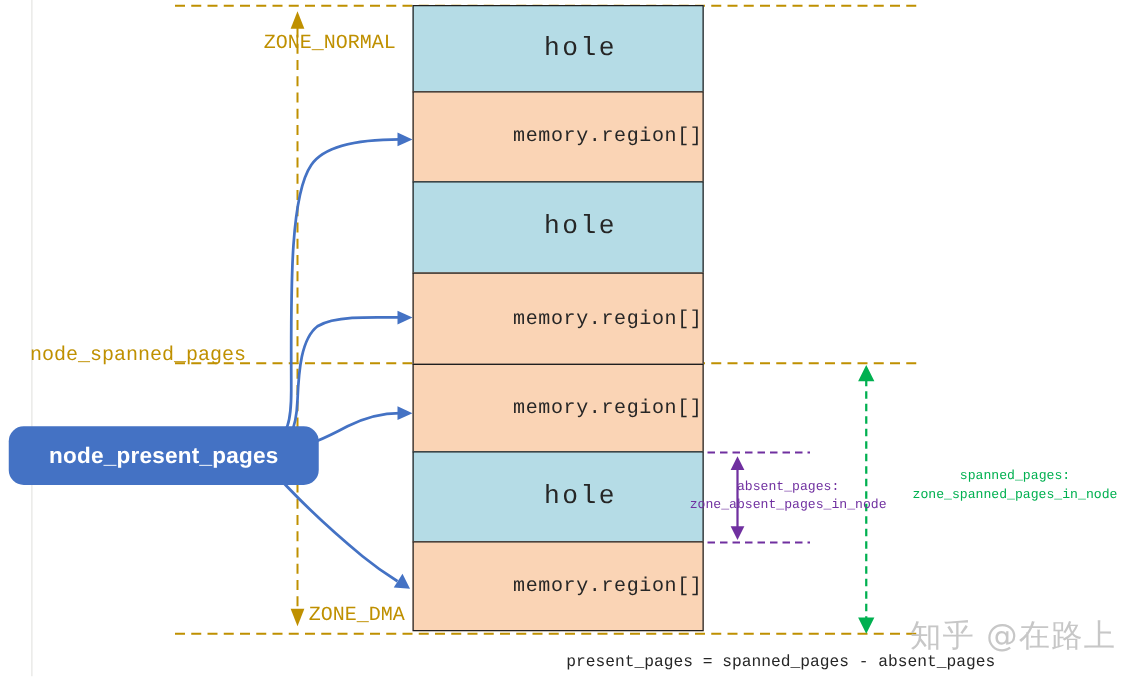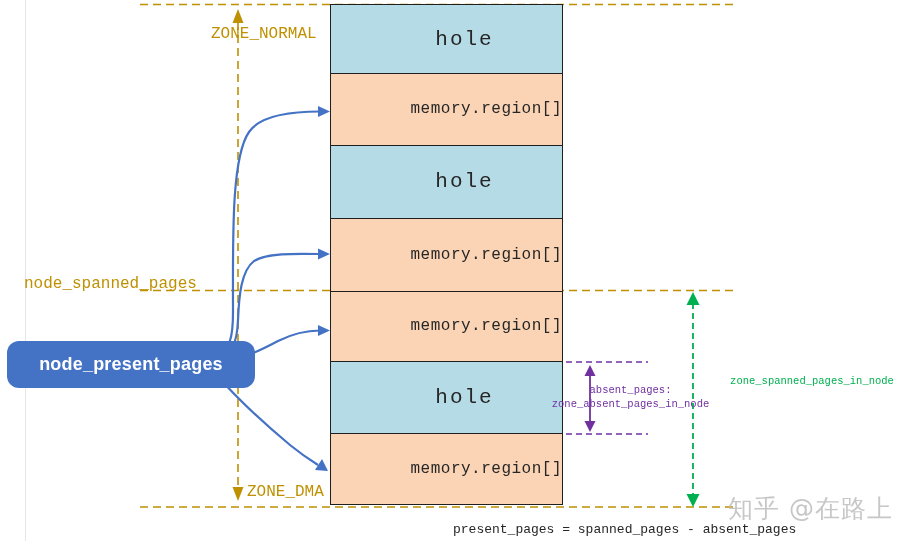--- a/index.html
+++ b/index.html
@@ -130,20 +130,21 @@
   <div class="abs" id="present-pill">
     <span>node_present_pages</span>
   </div>
 
   <div class="abs mono" id="absent-note">
     <div>absent_pages:</div>
     <div>zone_absent_pages_in_node</div>
   </div>
 
   <div class="abs mono" id="spanned-note">
+    <div>spanned_pages:</div>
     <div>zone_spanned_pages_in_node</div>
   </div>
 
   <div class="abs mono" id="formula">present_pages = spanned_pages - absent_pages</div>
 
   <div class="abs" id="watermark">知乎 @在路上</div>
 
 </div>
 
 </body></html>

